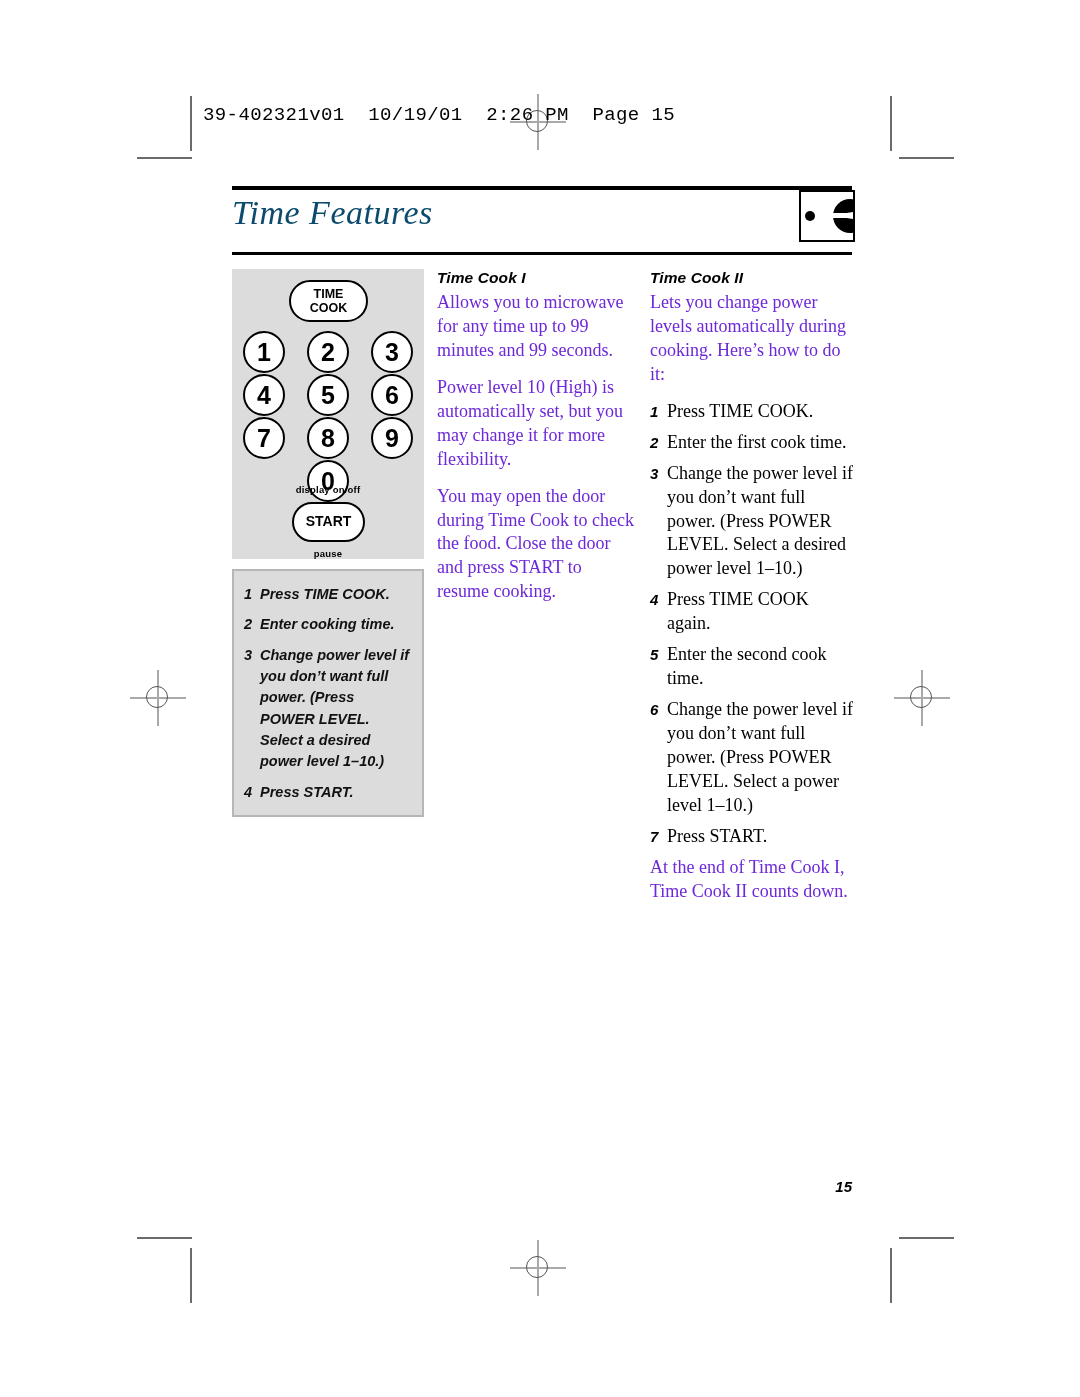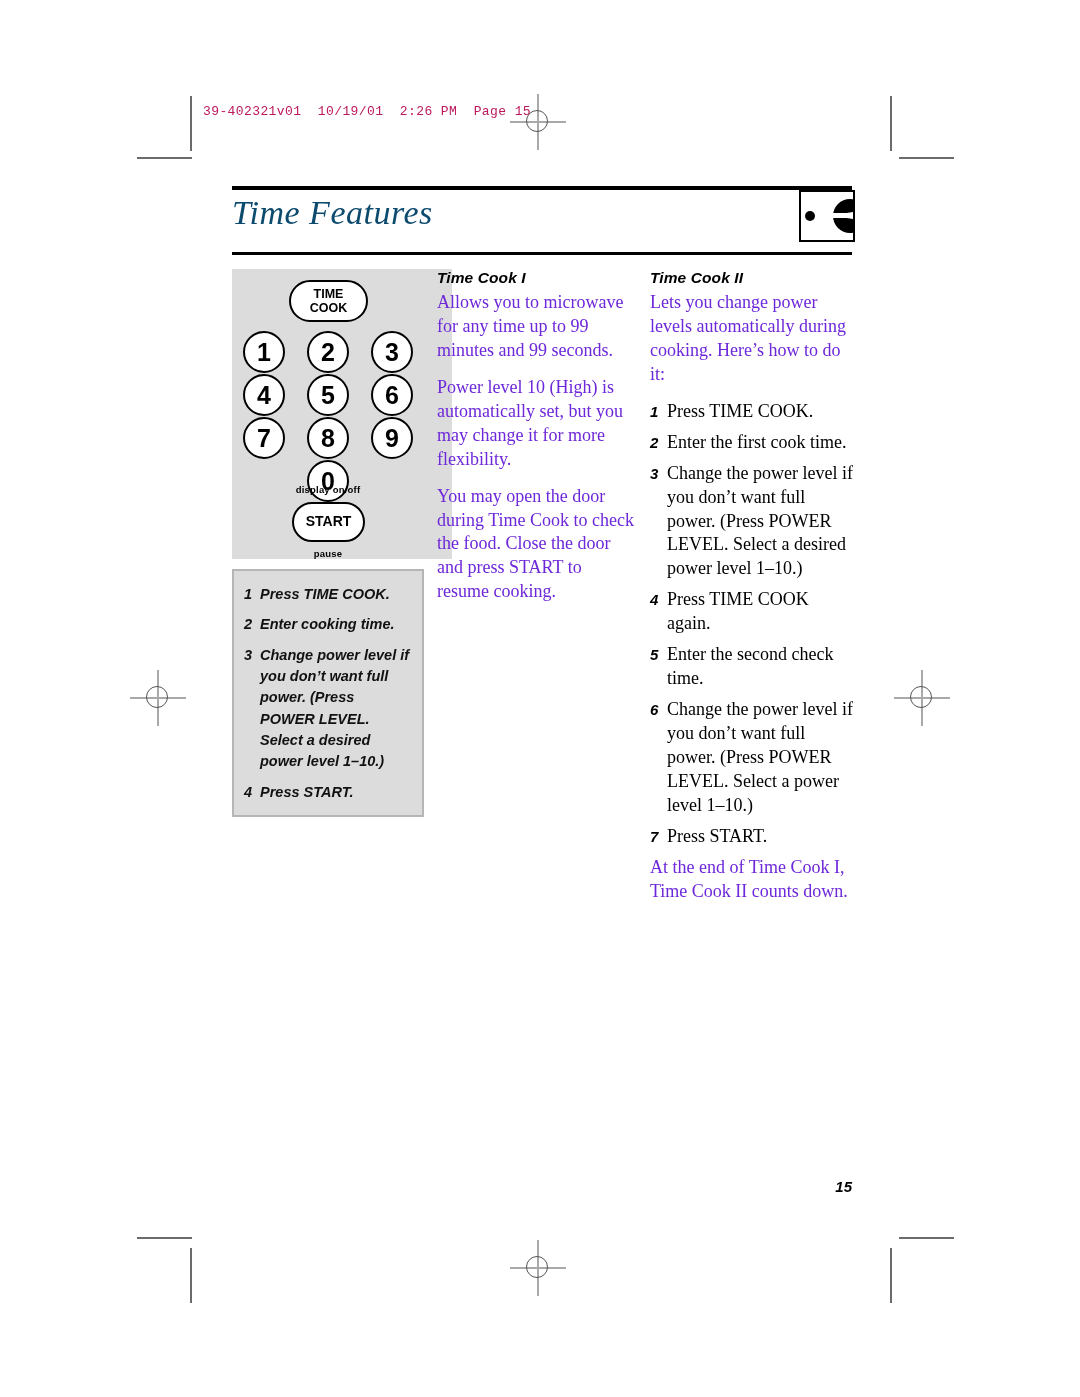--- a/index.html
+++ b/index.html
@@ -46,23 +46,23 @@
     box-sizing: border-box;
     background: transparent;
   }
 
   
   .slug {
     position: absolute;
     left: 203px;
     top: 104px;
     font-family: "Liberation Mono", monospace;
-    font-size: 13px;
+    font-size: 19px;
     letter-spacing: 0.4px;
-    color: #be185d;
+    color: #000000;
     white-space: pre;
   }
 
   
   .page {
     position: absolute;
     left: 232px;
     top: 186px;
     width: 620px;
   }
@@ -129,21 +129,21 @@
   }
 
   
   .col-left {
     position: absolute;
     left: 0;
     top: 0;
     width: 192px;
   }
   .keypad {
-    width: 220px;
+    width: 192px;
     height: 290px;
     background: #dcdcdc;
     position: relative;
   }
   .key {
     position: absolute;
     background: #fff;
     border: 2.2px solid #000;
     box-sizing: border-box;
     display: flex;
@@ -424,21 +424,21 @@
         <li>
           <span class="n">3</span>
           <span class="t">Change the power level if you don’t want full power. (Press POWER LEVEL. Select a desired power level 1–10.)</span>
         </li>
         <li>
           <span class="n">4</span>
           <span class="t">Press TIME COOK again.</span>
         </li>
         <li>
           <span class="n">5</span>
-          <span class="t">Enter the second check time.</span>
+          <span class="t">Enter the second cook time.</span>
         </li>
         <li>
           <span class="n">6</span>
           <span class="t">Change the power level if you don’t want full power. (Press POWER LEVEL. Select a power level 1–10.)</span>
         </li>
         <li>
           <span class="n">7</span>
           <span class="t">Press START.</span>
         </li>
       </ol>

